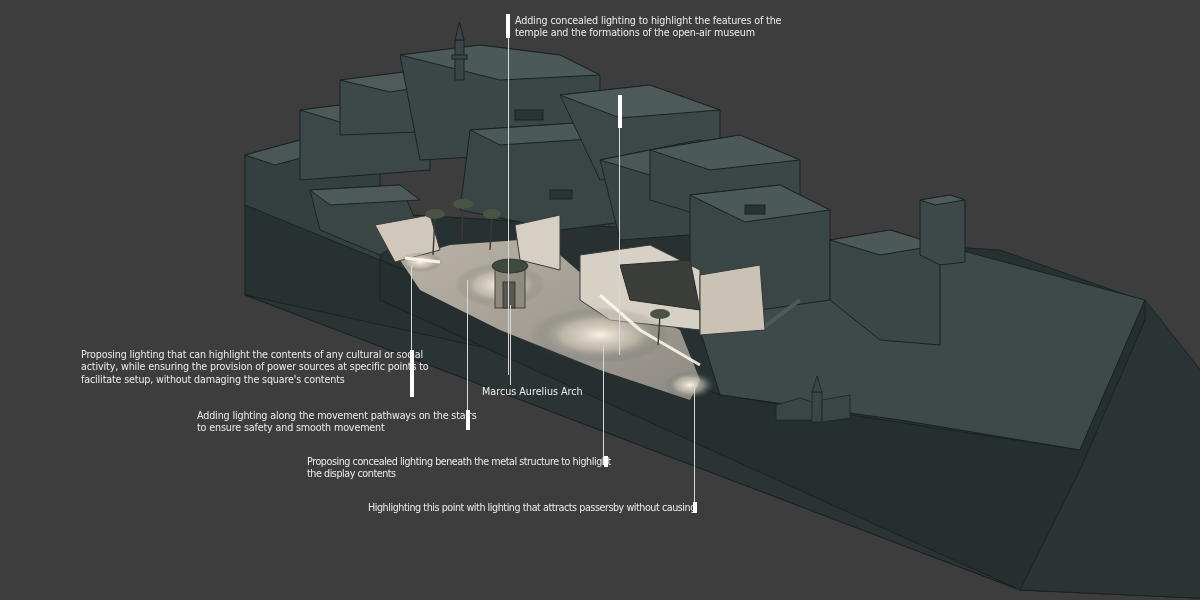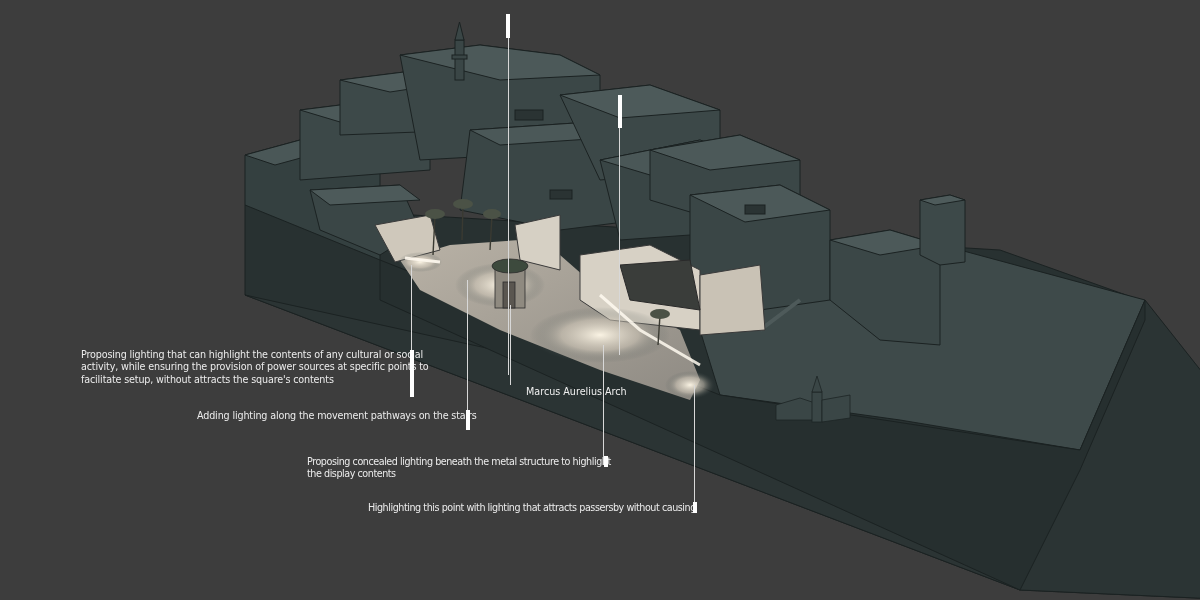--- a/index.html
+++ b/index.html
@@ -125,39 +125,42 @@
 <div class="leader" style="left:508px; top:15px; height:360px;"></div>
 <div class="leader" style="left:619px; top:95px; height:260px;"></div>
 <div class="leader" style="left:411px; top:265px; height:130px;"></div>
 <div class="leader" style="left:467px; top:280px; height:150px;"></div>
 <div class="leader" style="left:603px; top:345px; height:120px;"></div>
 <div class="leader" style="left:694px; top:385px; height:125px;"></div>
 <div class="leader" style="left:510px; top:305px; height:80px;"></div>
 
 <div class="bar" style="left:506px; top:14px; height:24px;"></div>
 <div class="note" style="left:515px; top:15px;">
+  <span class="line">Adding concealed lighting to highlight the features of the</span>
+  <span class="line">temple and the formations of the open-air museum</span>
 </div>
 
 <div class="bar" style="left:618px; top:95px; height:33px;"></div>
 <div class="note" style="left:627px; top:95px;">
 </div>
 
 <div class="note" style="left:81px; top:349px;">
   <span class="line">Proposing lighting that can highlight the contents of any cultural or social</span>
   <span class="line">activity, while ensuring the provision of power sources at specific points to</span>
-  <span class="line">facilitate setup, without attracts the square's contents</span>
+  <span class="line">facilitate setup, without damaging the square's contents</span>
 </div>
 <div class="bar" style="left:410px; top:350px; height:47px;"></div>
 
 <div class="note" style="left:197px; top:410px;">
   <span class="line">Adding lighting along the movement pathways on the stairs</span>
+  <span class="line">to ensure safety and smooth movement</span>
 </div>
 <div class="bar" style="left:466px; top:410px; height:20px;"></div>
 
-<div class="label" style="left:526px; top:386px;">Marcus Aurelius Arch</div>
+<div class="label" style="left:482px; top:386px;">Marcus Aurelius Arch</div>
 
 <div class="note" style="left:307px; top:456px; letter-spacing:-0.45px;">
   <span class="line">Proposing concealed lighting beneath the metal structure to highlight</span>
   <span class="line">the display contents</span>
 </div>
 <div class="bar" style="left:604px; top:456px; height:11px;"></div>
 
 <div class="note" style="left:368px; top:502px; letter-spacing:-0.45px;">
   <span class="line">Highlighting this point with lighting that attracts passersby without causing</span>
 </div>

